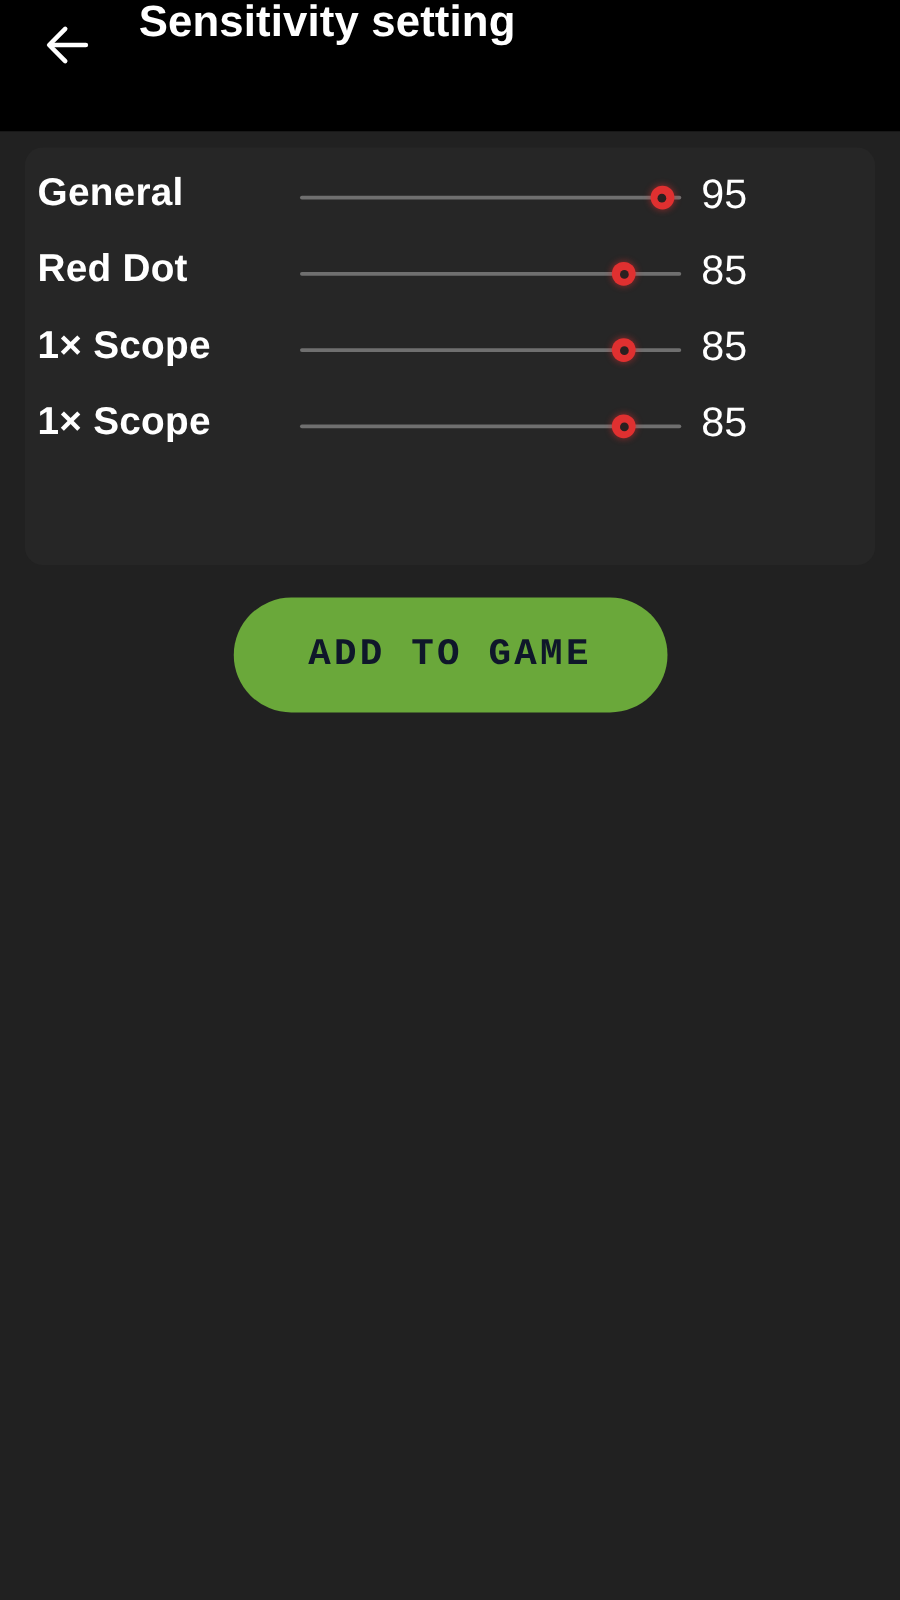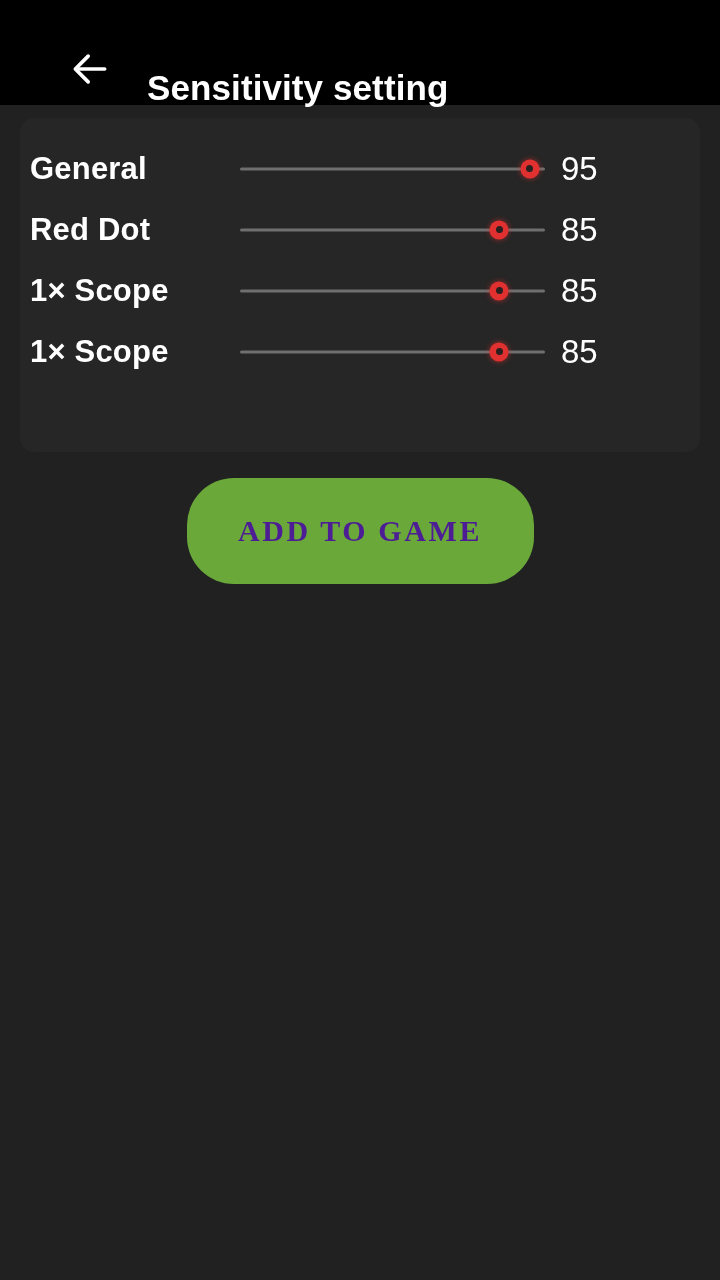--- a/index.html
+++ b/index.html
@@ -20,22 +20,21 @@
   }
 
   
   .appbar {
     position: absolute;
     top: 0; left: 0;
     width: 720px;
     height: 105px;
     background: #000000;
     display: flex;
-    align-items: flex-end;
-    padding-left: 36px;
+    align-items: flex-start;
   }
 
   .back-btn {
     width: 72px;
     height: 72px;
     margin-left: 18px;
     display: flex;
     align-items: center;
     justify-content: center;
     cursor: pointer;
@@ -68,21 +67,21 @@
 
   .rows {
     position: relative;
     width: 100%;
     height: 100%;
     padding-top: 20px;
   }
 
   .srow {
     display: flex;
-    align-items: center;
+    align-items: flex-start;
     height: 61px;
     padding-left: 10px;
   }
 
   .srow-label {
     width: 210px;
     flex: none;
     color: #ffffff;
     font-size: 31px;
     font-weight: 700;
@@ -151,26 +150,26 @@
     position: absolute;
     top: 478px;
     left: 0;
     width: 720px;
     display: flex;
     justify-content: center;
   }
 
   .cta-btn {
     width: 347px;
-    height: 106px;
+    height: 92px;
     border: none;
     border-radius: 47px;
     background: #6aa83a;
-    color: #4c1d95;
-    font-family: Liberation Serif, serif;
+    color: #0f172a;
+    font-family: Liberation Mono, monospace;
     font-size: 30px;
     font-weight: 700;
     letter-spacing: 2.6px;
     cursor: pointer;
     display: flex;
     align-items: center;
     justify-content: center;
   }
 </style>
 </head>

